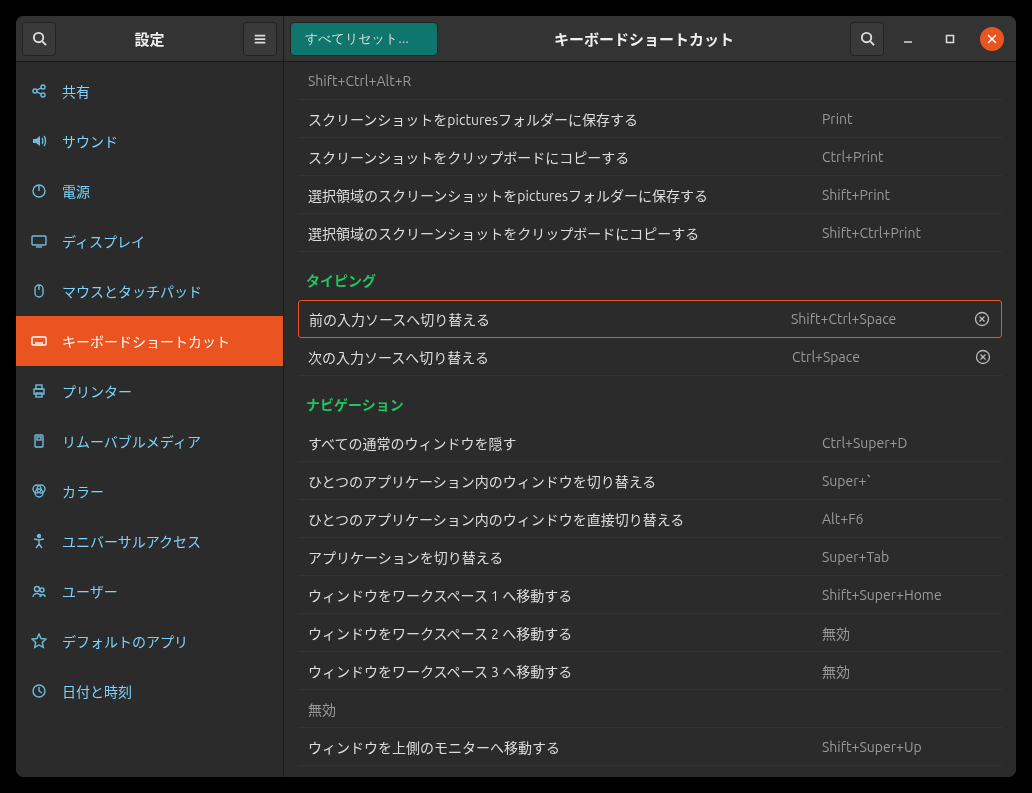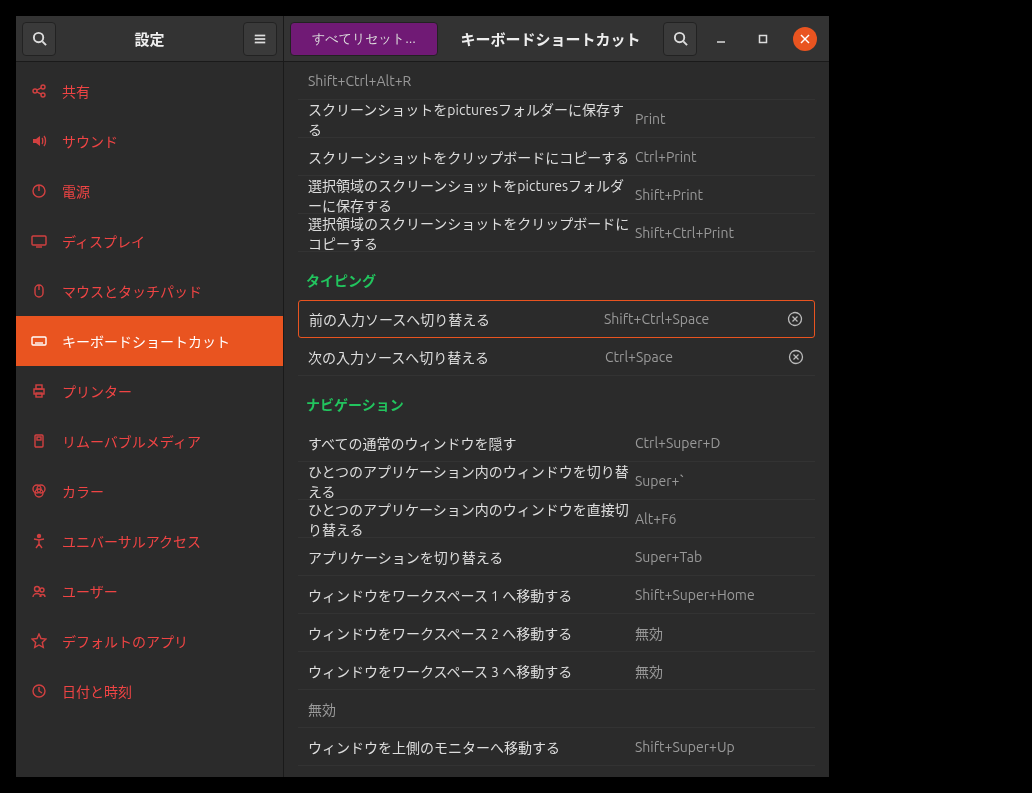--- a/index.html
+++ b/index.html
@@ -7,24 +7,24 @@
   background: #000;
   font-family: "Ubuntu", "Noto Sans CJK JP", sans-serif;
   font-size: 14px;
   color: #ddd;
   width: 1032px;
   height: 793px;
   overflow: hidden;
   padding: 16px;
 }
 .window {
-  width: 813px;
+  width: 1000px;
   height: 761px;
   background: #2b2b2b;
-  border-radius: 0;
+  border-radius: 8px;
   display: flex;
   overflow: hidden;
   box-shadow: 0 0 0 1px rgba(0,0,0,0.8);
 }
 .sidebar {
   width: 268px;
   background: #2b2b2b;
   border-right: 1px solid #1a1a1a;
   display: flex;
   flex-direction: column;
@@ -63,21 +63,21 @@
   padding-top: 4px;
 }
 .sidebar-item {
   display: flex;
   align-items: center;
   height: 50px;
   padding: 0 14px;
   gap: 14px;
   cursor: pointer;
   font-size: 14px;
-  color: #ef4444;
+  color: #7dd3fc;
 }
 .sidebar-item.active { background: #e95420; color: #fff; }
 .sidebar-icon {
   width: 18px;
   height: 18px;
   display: flex;
   align-items: center;
   justify-content: center;
   opacity: 0.85;
 }
@@ -93,28 +93,28 @@
   background: #333333;
   border-bottom: 1px solid #1a1a1a;
   display: flex;
   align-items: center;
   padding: 0 6px;
   gap: 6px;
 }
 .reset-btn {
   height: 34px;
   padding: 0 14px;
-  background: #701a75;
+  background: #0f766e;
   border: 1px solid #222;
   border-radius: 4px;
   color: #ddd;
   font-size: 13px;
   cursor: pointer;
   min-width: 148px;
-  text-align: center;
+  text-align: left;
 }
 .main-title {
   flex: 1;
   text-align: center;
   font-weight: bold;
   font-size: 15px;
   color: #eee;
 }
 .winctrl {
   width: 24px;

